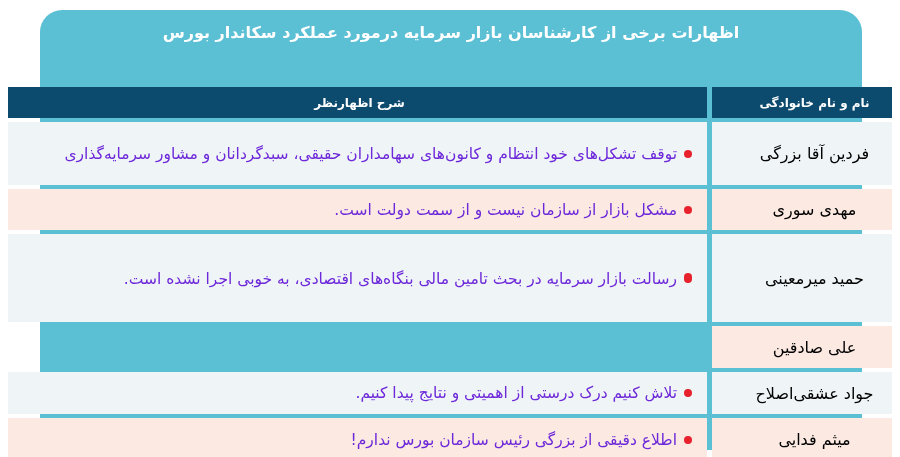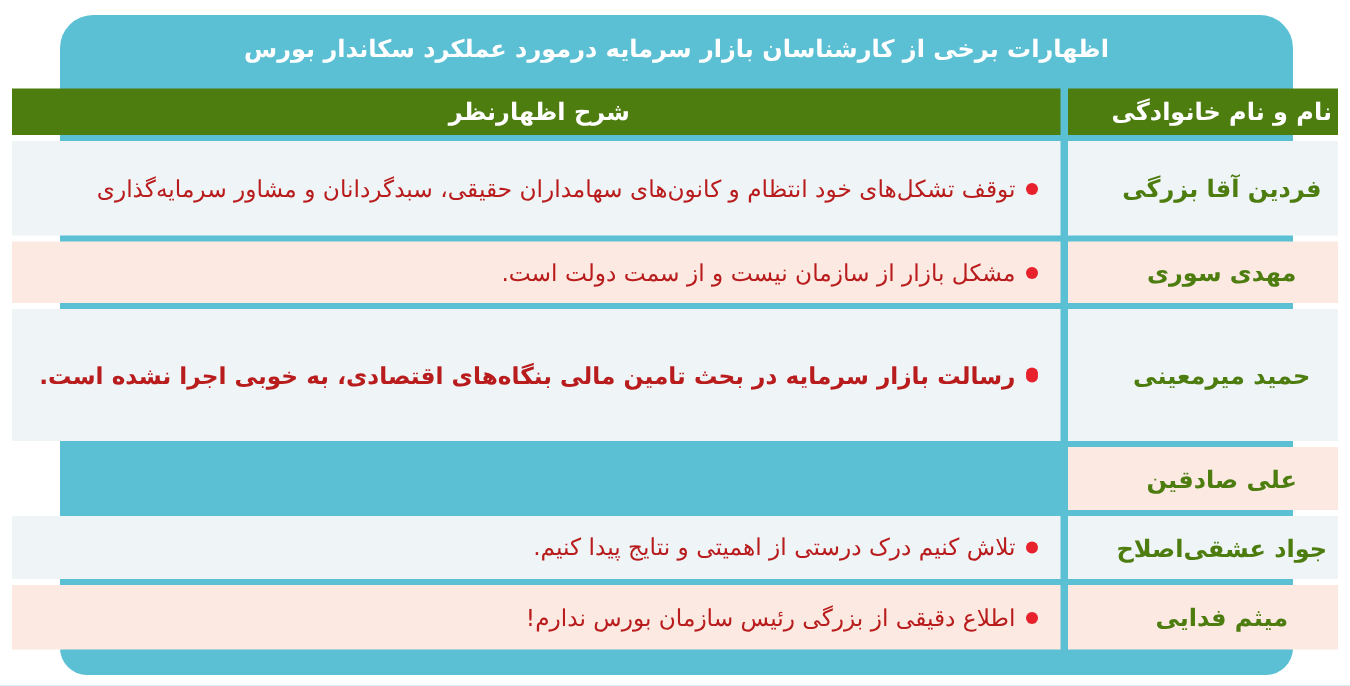--- a/index.html
+++ b/index.html
@@ -52,46 +52,47 @@
   }
   .cell-stmt {
     flex: 1;
     display: flex;
     flex-direction: column;
     justify-content: center;
     padding: 5px 14px 5px 18px;
   }
   .header-row .cell-name,
   .header-row .cell-stmt {
-    background: #4d7c0f;
+    background: #0c4a6e;
     color: #ffffff;
     font-weight: bold;
-    font-size: 16px;
+    font-size: 12px;
     min-height: 31px;
     padding-top: 0; padding-bottom: 0;
     align-items: center;
+    margin-top: 28px;
   }
   .header-row .cell-stmt { text-align: center; justify-content: center; flex-direction: row; }
   .tone-blue .cell-name, .tone-blue .cell-stmt { background: #eff4f7; }
   .tone-pink .cell-name, .tone-pink .cell-stmt { background: #fbe9e2; }
   .name-text {
     font-size: 16px;
-    font-weight: bold;
-    color: #4d7c0f;
+    font-weight: normal;
+    color: #000000;
   }
   .stmt {
     position: relative;
     direction: rtl;
     text-align: justify;
-    color: #b91c1c;
+    color: #6d28d9;
     font-size: 15.5px;
     line-height: 26px;
     padding-right: 16px;
   }
-  .stmt + .stmt { margin-top: 2px; font-weight: bold; }
+  .stmt + .stmt { margin-top: 2px; }
   .bullet {
     position: absolute;
     right: 1px; top: 9px;
     width: 8px; height: 8px;
     border-radius: 50%;
     background: #e7222d;
   }
   .row-1 { min-height: 63px; }
   .row-2 { min-height: 41px; }
   .row-3 { min-height: 88px; }

